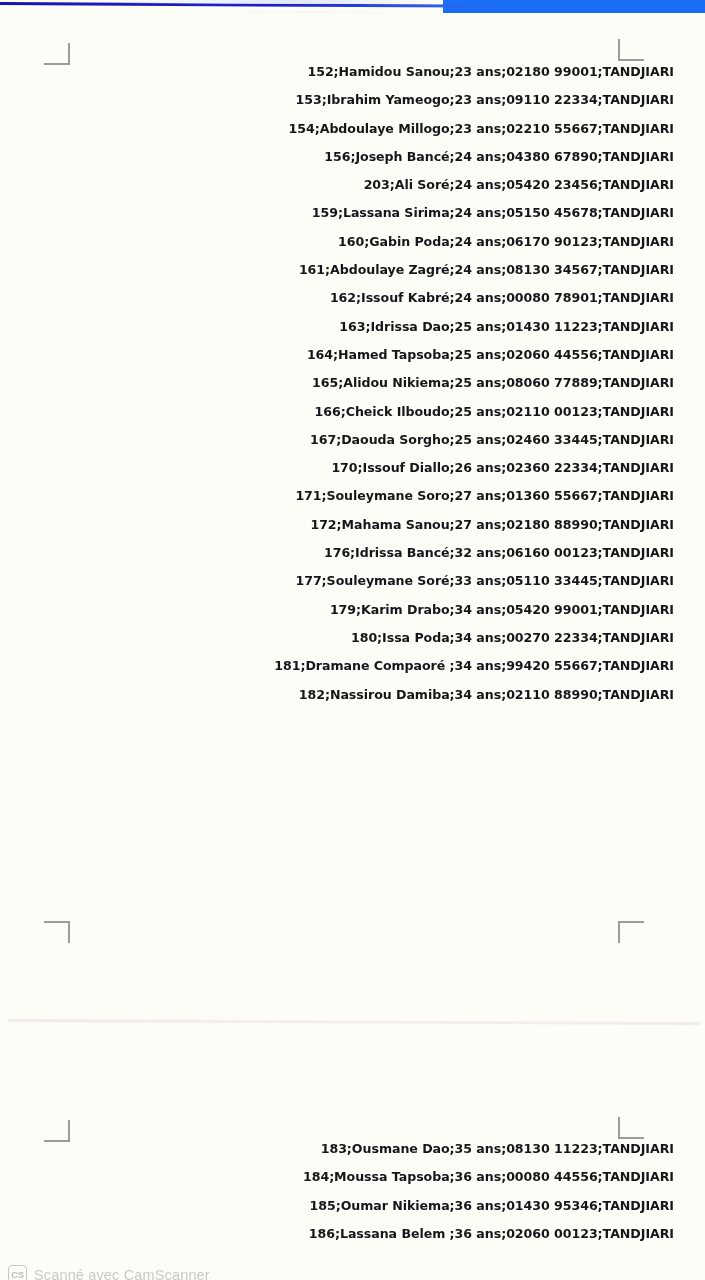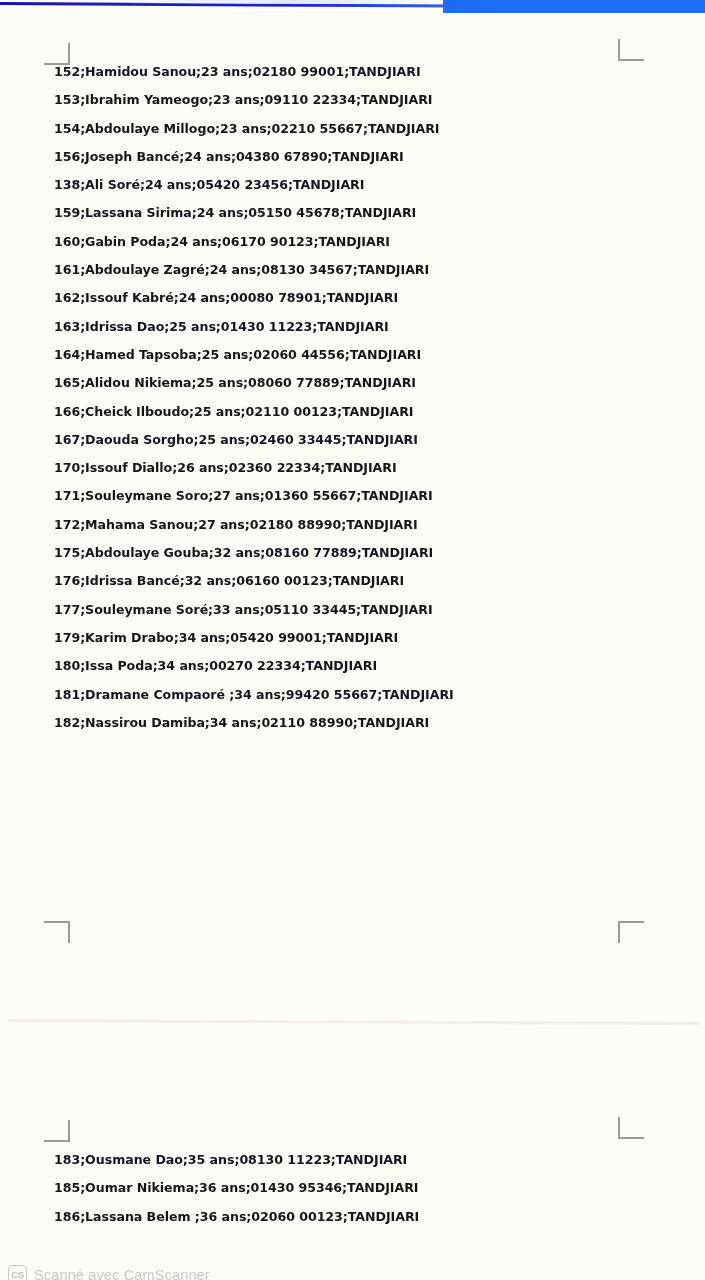--- a/index.html
+++ b/index.html
@@ -102,23 +102,24 @@
   .mark-bl .v { left: 24px; top: 0; }
   
   .mark-br .v { left: 0;  top: 0; }
   .mark-br .h { left: 0;  top: 0; }
 
   
   .doc-lines {
     position: absolute;
     left: 54px;
     width: 620px;
+    text-align: right;
   }
   #page-1 .doc-lines { top: 45px; }
-  #page-2 .doc-lines { top: 110px; margin-top: 11px; }
+  #page-2 .doc-lines { top: 110px; }
 
   .doc-line {
     font-family: "DejaVu Sans", sans-serif;
     font-size: 12.6px;
     font-weight: 600;
     color: #14161a;
     line-height: 28.3px;
     white-space: pre;
     letter-spacing: -0.05px;
   }
@@ -180,34 +181,33 @@
     <div class="mark mark-br" style="left:618px; top:908px;">
         <i class="v"></i>
         <i class="h"></i>
       </div>
 
     <div class="doc-lines">
       <div class="doc-line">152;Hamidou Sanou;23 ans;02180 99001;TANDJIARI</div>
       <div class="doc-line">153;Ibrahim Yameogo;23 ans;09110 22334;TANDJIARI</div>
       <div class="doc-line">154;Abdoulaye Millogo;23 ans;02210 55667;TANDJIARI</div>
       <div class="doc-line">156;Joseph Bancé;24 ans;04380 67890;TANDJIARI</div>
-      <div class="doc-line">138;Ali Soré;24 ans;05420 23456;TANDJIARI</div>
+      <div class="doc-line">203;Ali Soré;24 ans;05420 23456;TANDJIARI</div>
       <div class="doc-line">159;Lassana Sirima;24 ans;05150 45678;TANDJIARI</div>
       <div class="doc-line">160;Gabin Poda;24 ans;06170 90123;TANDJIARI</div>
       <div class="doc-line">161;Abdoulaye Zagré;24 ans;08130 34567;TANDJIARI</div>
       <div class="doc-line">162;Issouf Kabré;24 ans;00080 78901;TANDJIARI</div>
       <div class="doc-line">163;Idrissa Dao;25 ans;01430 11223;TANDJIARI</div>
       <div class="doc-line">164;Hamed Tapsoba;25 ans;02060 44556;TANDJIARI</div>
       <div class="doc-line">165;Alidou Nikiema;25 ans;08060 77889;TANDJIARI</div>
       <div class="doc-line">166;Cheick Ilboudo;25 ans;02110 00123;TANDJIARI</div>
       <div class="doc-line">167;Daouda Sorgho;25 ans;02460 33445;TANDJIARI</div>
       <div class="doc-line">170;Issouf Diallo;26 ans;02360 22334;TANDJIARI</div>
       <div class="doc-line">171;Souleymane Soro;27 ans;01360 55667;TANDJIARI</div>
       <div class="doc-line">172;Mahama Sanou;27 ans;02180 88990;TANDJIARI</div>
-      <div class="doc-line">175;Abdoulaye Gouba;32 ans;08160 77889;TANDJIARI</div>
       <div class="doc-line">176;Idrissa Bancé;32 ans;06160 00123;TANDJIARI</div>
       <div class="doc-line">177;Souleymane Soré;33 ans;05110 33445;TANDJIARI</div>
       <div class="doc-line">179;Karim Drabo;34 ans;05420 99001;TANDJIARI</div>
       <div class="doc-line">180;Issa Poda;34 ans;00270 22334;TANDJIARI</div>
       <div class="doc-line">181;Dramane Compaoré ;34 ans;99420 55667;TANDJIARI</div>
       <div class="doc-line">182;Nassirou Damiba;34 ans;02110 88990;TANDJIARI</div>
     </div>
   </div>
 
   <div id="page-sep"></div>
@@ -217,20 +217,21 @@
         <i class="h"></i>
         <i class="v"></i>
       </div>
     <div class="mark mark-tr" style="left:618px; top:92px;">
         <i class="v"></i>
         <i class="h"></i>
       </div>
 
     <div class="doc-lines">
       <div class="doc-line">183;Ousmane Dao;35 ans;08130 11223;TANDJIARI</div>
+      <div class="doc-line">184;Moussa Tapsoba;36 ans;00080 44556;TANDJIARI</div>
       <div class="doc-line">185;Oumar Nikiema;36 ans;01430 95346;TANDJIARI</div>
       <div class="doc-line">186;Lassana Belem ;36 ans;02060 00123;TANDJIARI</div>
     </div>
   </div>
 
   <div id="watermark">
     <span id="cs-badge">CS</span>
     <span id="wm-text">Scanné avec CamScanner</span>
   </div>
 

